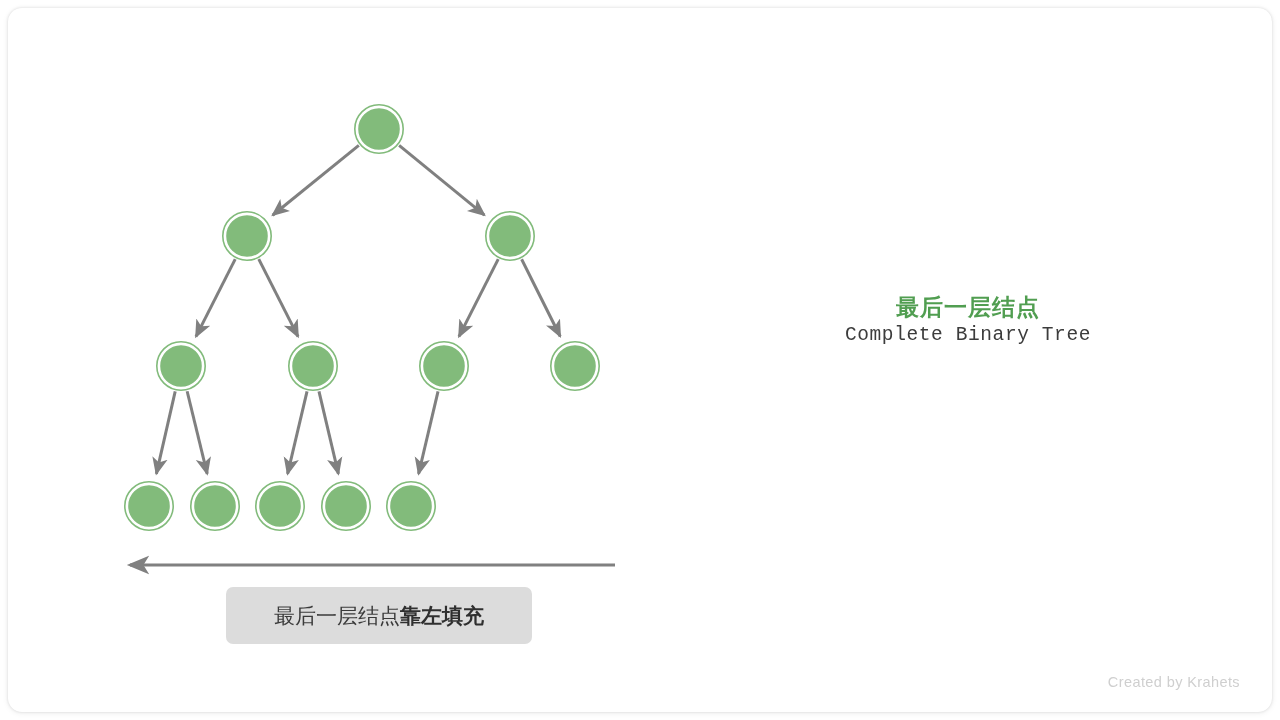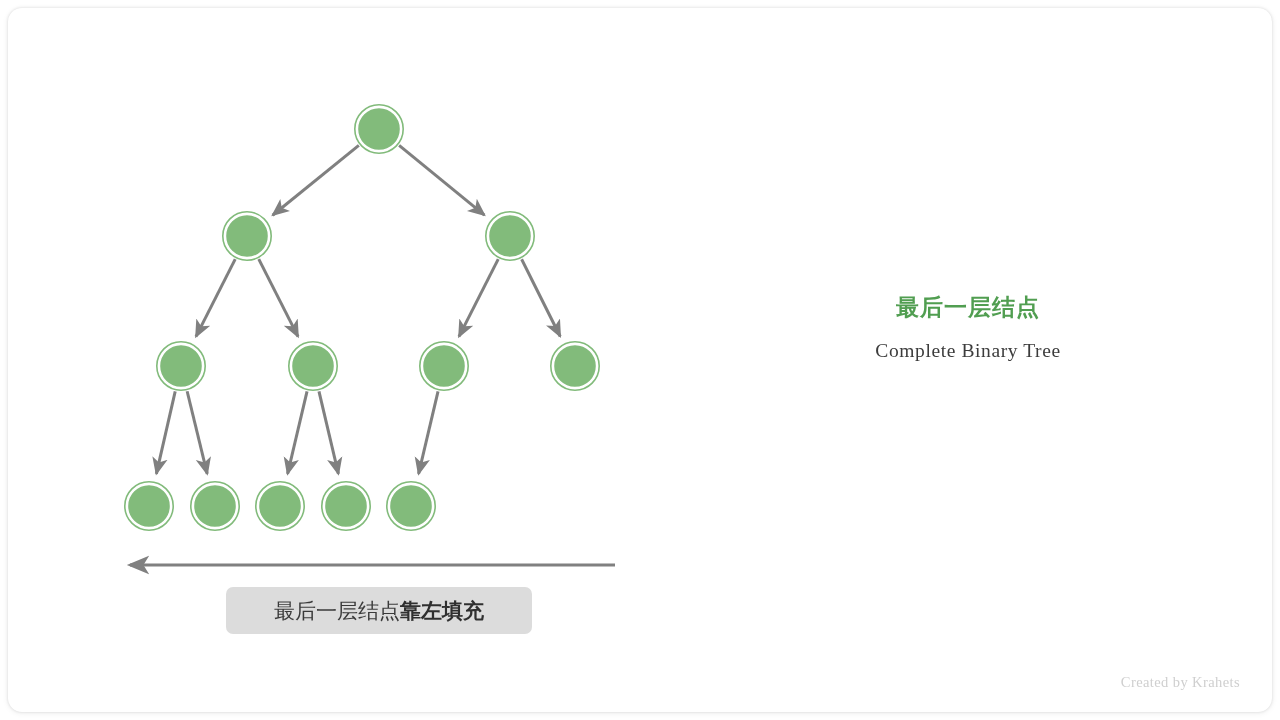--- a/index.html
+++ b/index.html
@@ -46,33 +46,33 @@
   }
   .caption-title {
     font-family: "Liberation Sans", sans-serif;
     font-size: 23px;
     font-weight: bold;
     color: #519e51;
     letter-spacing: 1px;
     line-height: 30px;
   }
   .caption-subtitle {
-    font-family: Liberation Serif, serif;
+    font-family: Liberation Mono, monospace;
     font-size: 19.5px;
     color: #3c3c3c;
     letter-spacing: 0.6px;
-    margin-top: 16px;
+    margin-top: 0;
     line-height: 26px;
   }
   .note-badge {
     position: absolute;
     left: 226px;
     top: 587px;
     width: 306px;
-    height: 47px;
+    height: 57px;
     background: #dcdcdc;
     border-radius: 7px;
     display: flex;
     align-items: center;
     justify-content: center;
     box-sizing: border-box;
   }
   .note-text {
     font-family: "Liberation Sans", sans-serif;
     font-size: 21px;
@@ -82,21 +82,21 @@
   .note-text b {
     font-weight: bold;
     color: #2f2f2f;
   }
   .watermark {
     position: absolute;
     left: 1010px;
     top: 674px;
     width: 230px;
     text-align: right;
-    font-family: Liberation Serif, serif;
+    font-family: Liberation Sans, sans-serif;
     font-size: 14.5px;
     color: #cfcfcf;
     letter-spacing: 0.4px;
   }
 </style>
 </head>
 <body>
 
 <div id="canvas">
 

